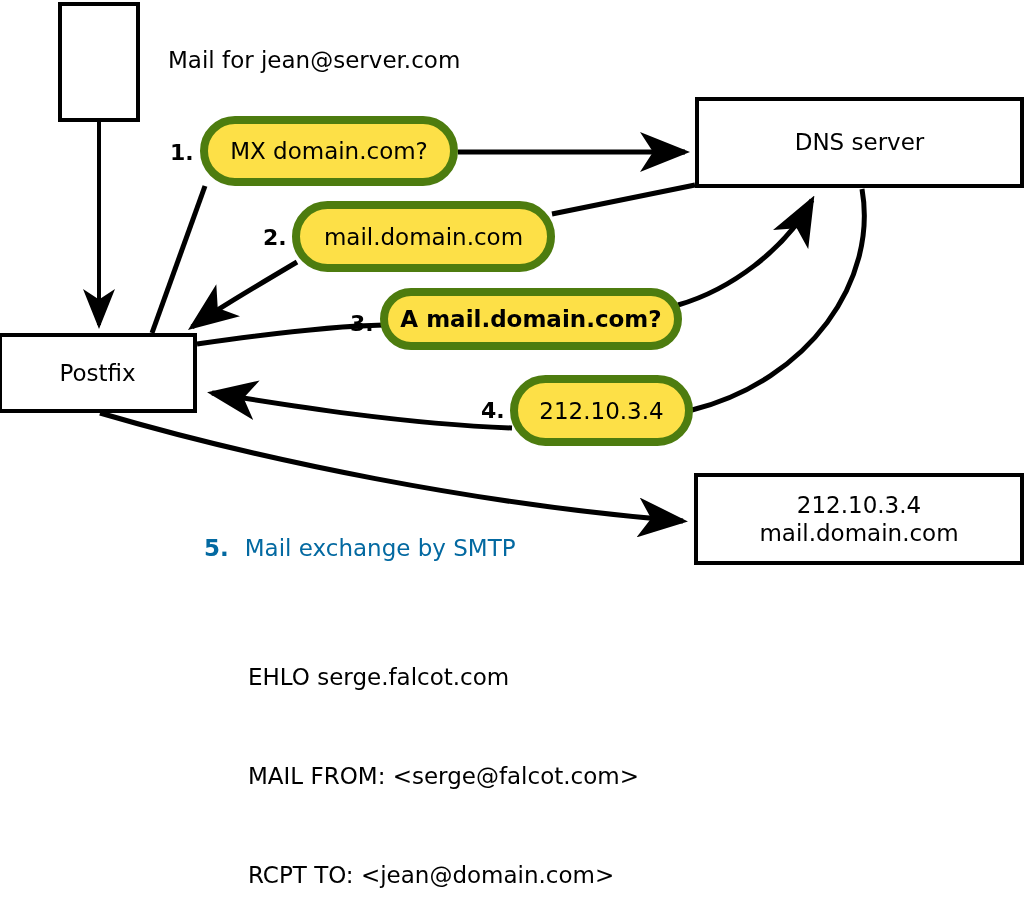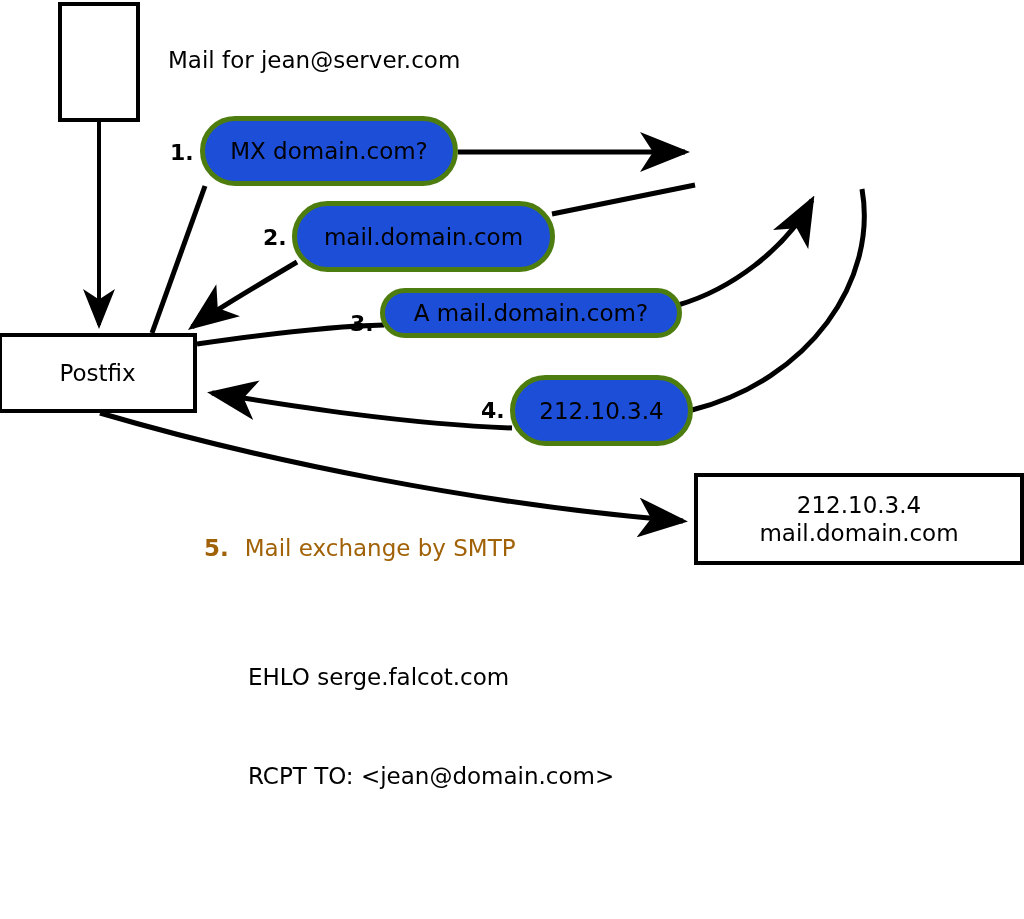--- a/index.html
+++ b/index.html
@@ -33,22 +33,22 @@
     align-items: center;
     justify-content: center;
     text-align: center;
     font-size: 23px;
     color: #000000;
     line-height: 1.22;
   }
   .bubble {
     position: absolute;
     box-sizing: border-box;
-    border: 5px solid #4d7c0f;
-    background: #1d4ed8;
+    border: 8px solid #4d7c0f;
+    background: #fde047;
     border-radius: 999px;
     display: flex;
     align-items: center;
     justify-content: center;
     font-size: 23px;
     color: #000000;
     white-space: nowrap;
   }
   .step-num {
     position: absolute;
@@ -59,21 +59,21 @@
   }
   .plain-label {
     position: absolute;
     font-size: 23px;
     color: #000000;
     white-space: nowrap;
   }
   .smtp-heading {
     position: absolute;
     font-size: 23px;
-    color: #a16207;
+    color: #0369a1;
     white-space: nowrap;
   }
   .smtp-heading .num {
     font-weight: bold;
     margin-right: 16px;
   }
   .transcript {
     position: absolute;
     font-size: 23px;
     color: #000000;
@@ -116,52 +116,56 @@
   <div class="node-box" style="left:58px; top:2px; width:82px; height:120px;">
     <span></span>
   </div>
 
   <div class="plain-label" style="left:168px; top:47px;">Mail for jean@server.com</div>
 
   <div class="node-box" style="left:-2px; top:333px; width:199px; height:80px;">
     <span>Postfix</span>
   </div>
 
+  <div class="node-box" style="left:695px; top:97px; width:329px; height:91px;">
+    <span>DNS server</span>
+  </div>
 
   <div class="node-box" style="left:694px; top:473px; width:330px; height:92px; flex-direction:column;">
     <span>212.10.3.4</span>
     <span>mail.domain.com</span>
   </div>
 
   <div class="step-num" style="left:170px; top:140px;">1.</div>
   <div class="bubble" style="left:200px; top:116px; width:258px; height:70px;">
     <span>MX domain.com?</span>
   </div>
 
   <div class="step-num" style="left:263px; top:225px;">2.</div>
   <div class="bubble" style="left:292px; top:201px; width:263px; height:71px;">
     <span>mail.domain.com</span>
   </div>
 
   <div class="step-num" style="left:350px; top:311px;">3.</div>
-  <div class="bubble" style="left:380px; top:288px; width:302px; height:50px;">
+  <div class="bubble" style="left:380px; top:288px; width:302px; height:62px;font-weight:bold;">
     <span>A mail.domain.com?</span>
   </div>
 
   <div class="step-num" style="left:481px; top:398px;">4.</div>
   <div class="bubble" style="left:510px; top:375px; width:183px; height:71px;">
     <span>212.10.3.4</span>
   </div>
 
   <div class="smtp-heading" style="left:204px; top:535px;">
     <span class="num">5.</span><span>Mail exchange by SMTP</span>
   </div>
 
   <div class="transcript" style="left:248px; top:595px;">
     <div class="line">EHLO serge.falcot.com</div>
+    <div class="line">MAIL FROM: &lt;serge@falcot.com&gt;</div>
     <div class="line">RCPT TO: &lt;jean@domain.com&gt;</div>
     
     
     
     
     
     
     
     
   </div>

